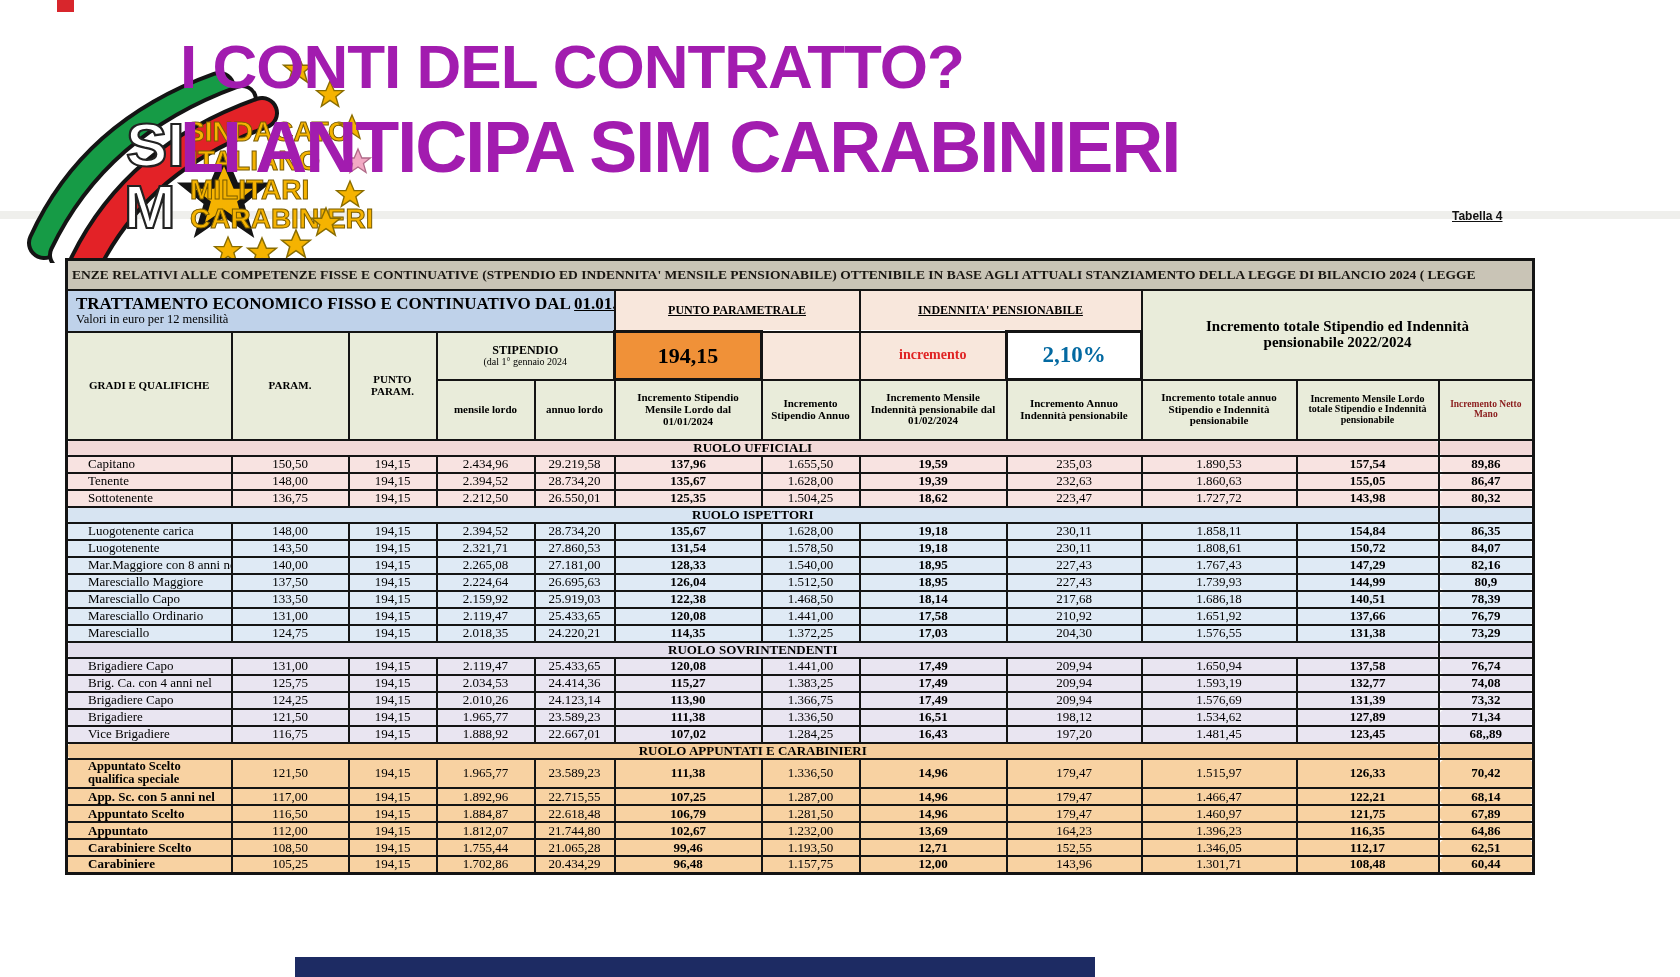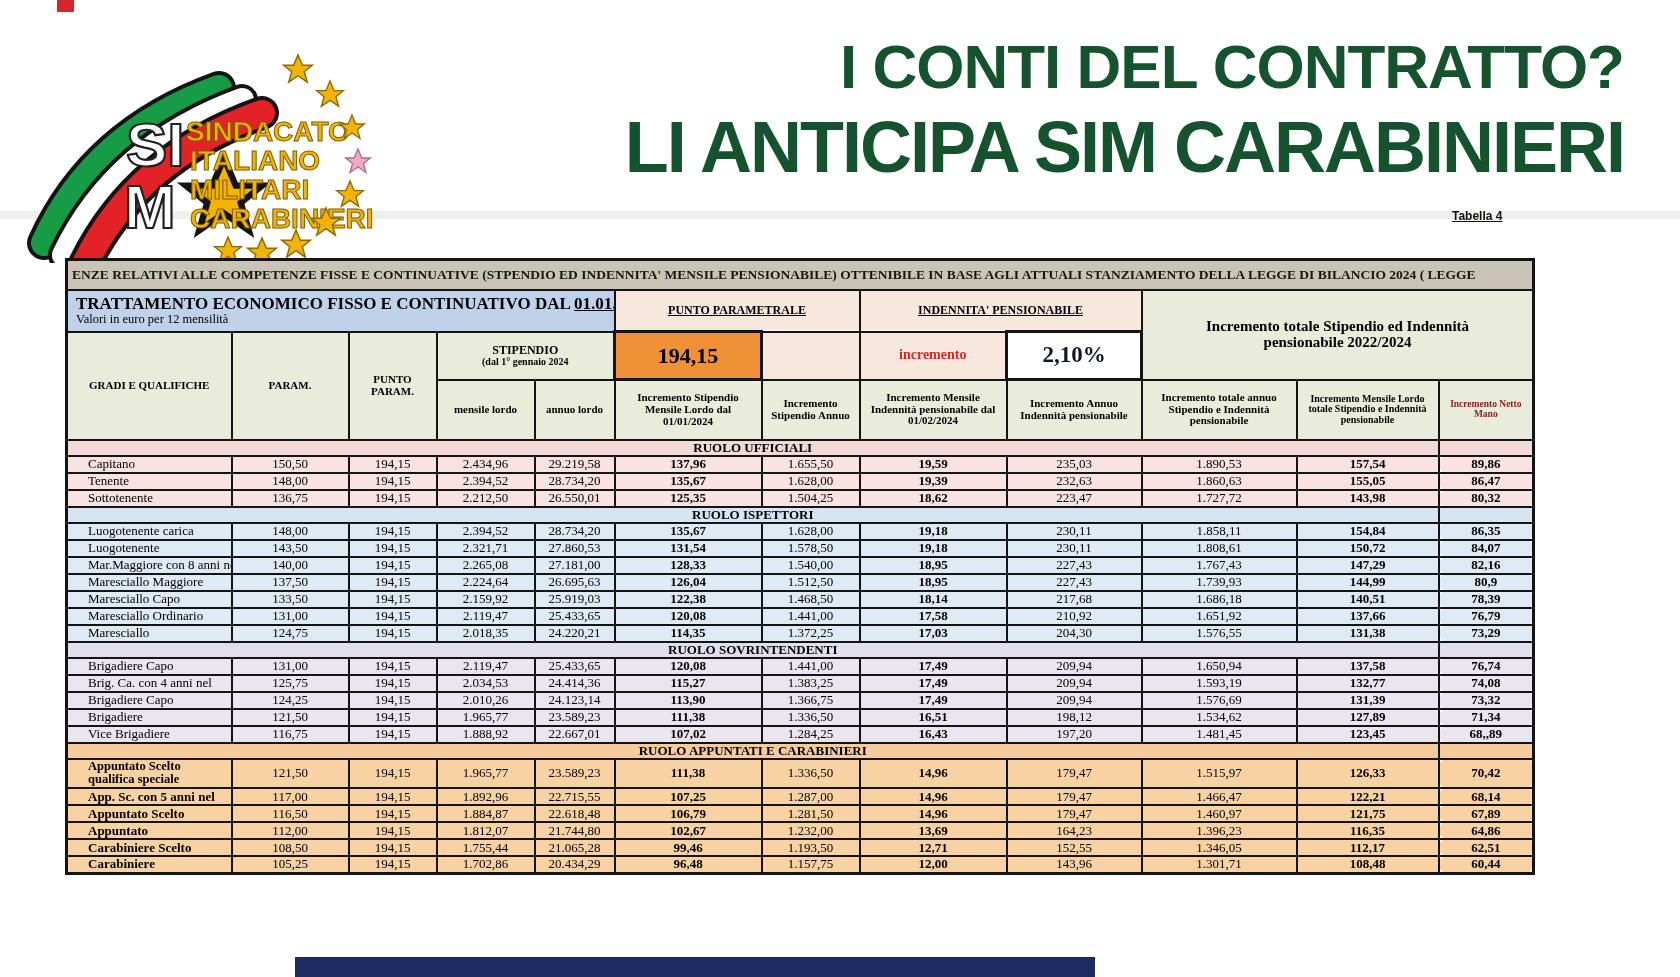--- a/index.html
+++ b/index.html
@@ -6,22 +6,22 @@
   html,body { width:1680px; height:977px; background:#fff; overflow:hidden;
               font-family:"Liberation Serif", serif; }
   #stage { position:relative; width:1680px; height:977px; background:#ffffff; }
 
   
   .divider-strip { position:absolute; left:0; top:211px; width:1680px; height:8px; background:#efefec; }
   .top-red-mark  { position:absolute; left:57px; top:0; width:17px; height:12px; background:#d8262c; }
   .footer-bar    { position:absolute; left:295px; top:957px; width:800px; height:20px; background:#1d2b63; }
 
   
-  .headline { position:absolute; left:180px; right:56px; top:28px; text-align:right;
-              font-family:"Liberation Sans", sans-serif; color:#14532d; }
+  .headline { position:absolute; left:180px; right:56px; top:28px; text-align:left;
+              font-family:"Liberation Sans", sans-serif; color:#a21caf; }
   .headline .t1 { font-size:62px; font-weight:800; letter-spacing:-1px; line-height:1.25; }
   .headline .t2 { font-size:72px; font-weight:800; letter-spacing:-2px; line-height:1.15; }
   .tabella-label { position:absolute; left:1452px; top:209px; font-family:"Liberation Sans", sans-serif;
                    font-size:12px; font-weight:bold; text-decoration:underline; color:#111; }
 
   
   .logo { position:absolute; left:14px; top:38px; width:390px; height:225px; }
 
   
   .tablewrap { position:absolute; left:65px; top:258px; }
@@ -36,32 +36,32 @@
   .trat-title { font-size:17px; font-weight:bold; white-space:nowrap; }
   .trat-title .udate { text-decoration:underline; }
   .trat-sub { font-size:12.5px; font-weight:normal; text-align:left; }
   th.pinkT { background:#f8e7dc; font-size:12px; font-weight:bold; text-decoration:underline; }
   th.greenT { background:#e9ecda; font-size:15px; font-weight:bold; padding:0 24px; }
 
   tr.h2 > th { height:48px; }
   th.colh { background:#e9ecda; font-size:11px; font-weight:bold; padding:0 2px; }
   th.stip  { background:#e9ecda; }
   .stip-l1 { font-size:12px; font-weight:bold; }
-  .stip-l2 { font-size:10px; font-weight:bold; }
+  .stip-l2 { font-size:10px; font-weight:normal; }
   th.orangeV { background:#f09138; font-size:22px; font-weight:bold; border:3px solid #141414; }
   th.pinkCell { background:#f8e7dc; }
   th.redLbl { background:#f8e7dc; color:#e02424; font-size:14px; font-weight:bold; }
-  th.whiteV { background:#ffffff; color:#0f172a; font-size:23px; font-weight:bold; border:3px solid #141414; }
+  th.whiteV { background:#ffffff; color:#0369a1; font-size:23px; font-weight:bold; border:3px solid #141414; }
 
   tr.h3 > th { height:60px; background:#e9ecda; font-size:11px; font-weight:bold; padding:0 3px; }
   tr.h3 > th.small2 { font-size:10px; }
   tr.h3 > th.netto { color:#8b1d1d; font-size:9.5px; }
 
   
-  tr.band td { height:16px; font-size:13px; font-weight:bold; text-align:center; padding:0; }
+  tr.band td { height:16px; font-size:13px; font-weight:bold; text-align:center; padding:0;border-radius:6px; }
   tr.row td { height:17px; font-size:13px; text-align:center; padding:0 2px; white-space:nowrap; }
   tr.row td.grade { text-align:left; padding-left:20px; }
   tr.row.tall td { height:22px; }
   tr.tall td.grade { white-space:normal; font-size:12.5px; line-height:1.1; }
   td.c5, td.c7, td.c10 { font-weight:bold; }
   td.c11 { font-weight:bold; font-size:10.5px;border-radius:8px; }
 
   tr.uff  td { background:#f8e3e1; } tr.band.uff td { background:#f2d9d8; }
   tr.isp  td { background:#dfeaf5; } tr.band.isp td { background:#d7e4f2; }
   tr.sov  td { background:#e9e5f1; } tr.band.sov td { background:#e3deec; }

